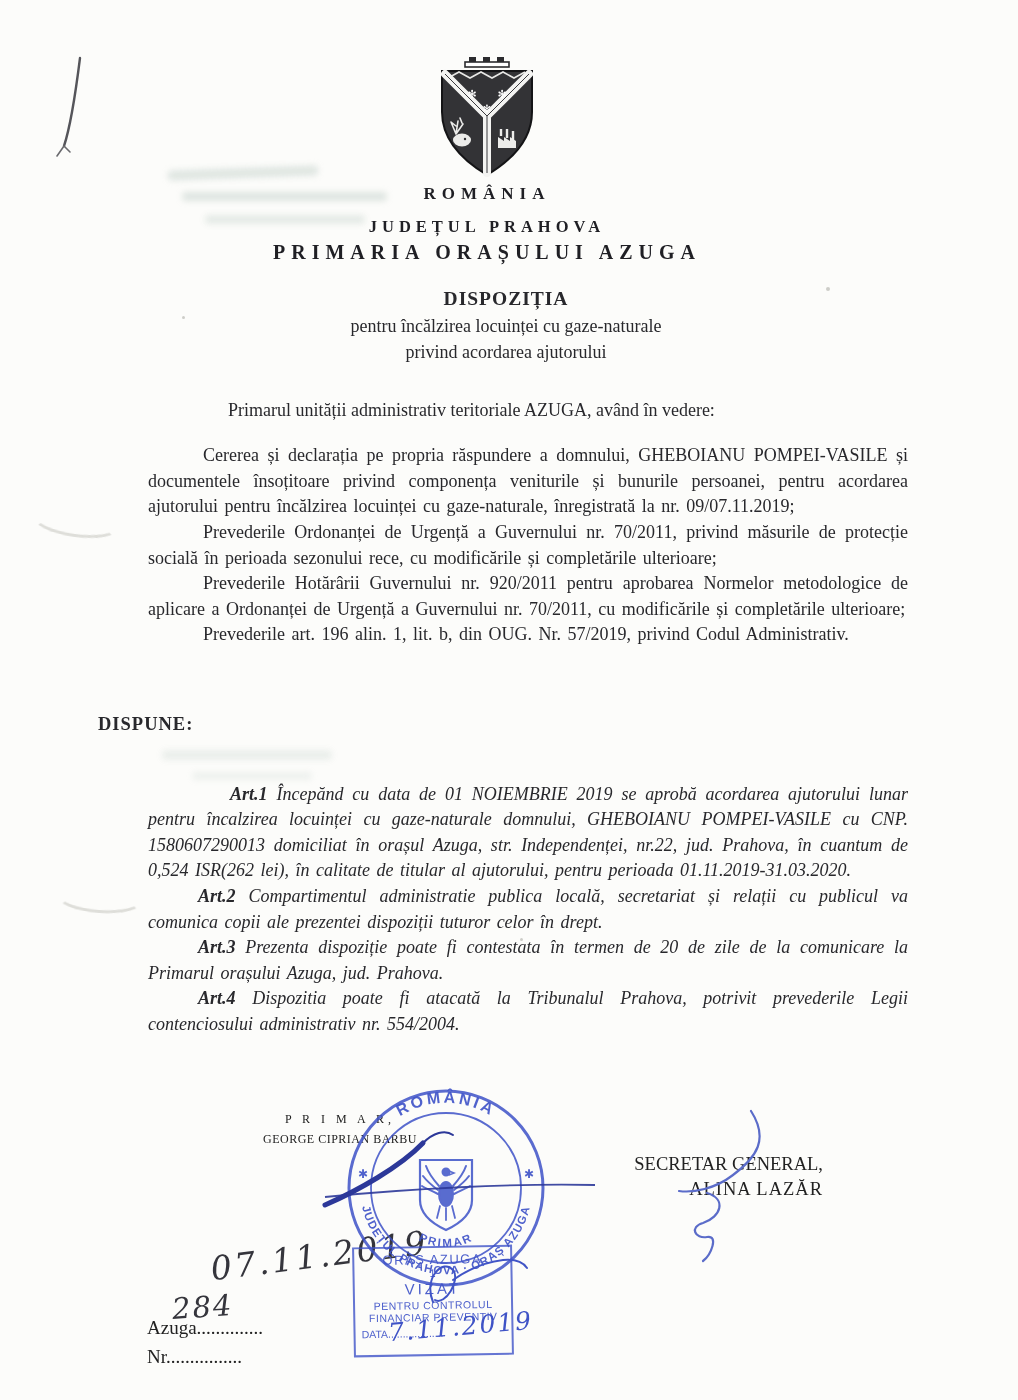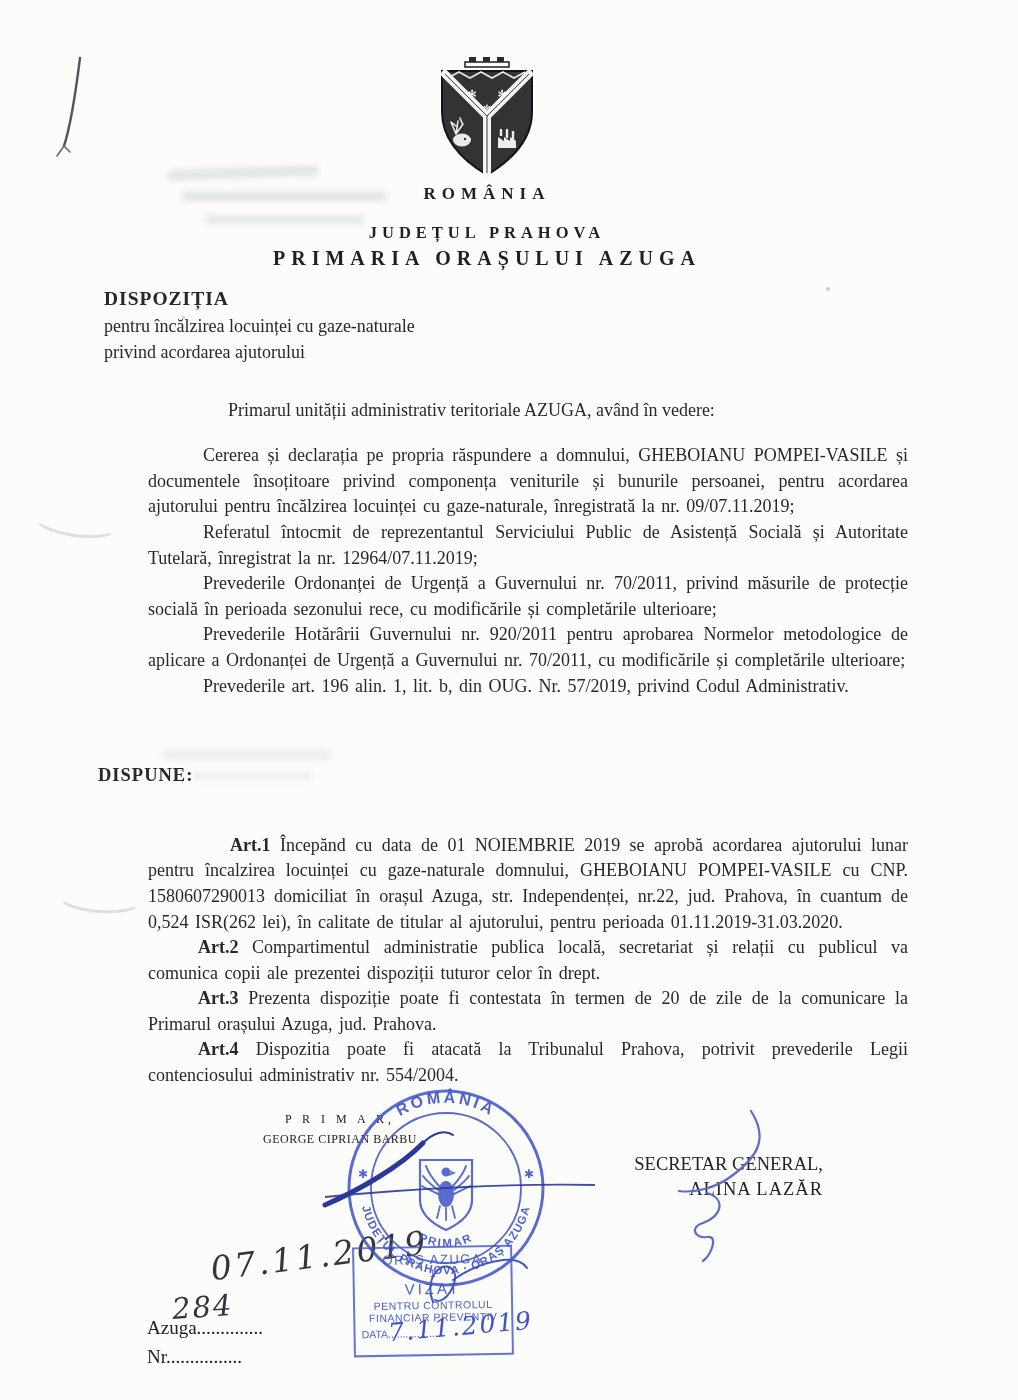--- a/index.html
+++ b/index.html
@@ -2,32 +2,32 @@
 <html><head>
 <meta charset="utf-8">
 <style>
   html,body{margin:0;padding:0;background:#e9e9e7;}
   .page{position:relative;width:1018px;height:1400px;background:#fcfcfa;overflow:hidden;
         font-family:"Liberation Serif","DejaVu Serif",serif;color:#28282c;}
   
   .coa{position:absolute;left:432px;top:54px;width:110px;height:124px;}
   .hdr{position:absolute;left:0;top:184px;width:974px;text-align:center;color:#1f1f24;}
   .hdr .l1{font-size:17px;font-weight:bold;letter-spacing:6px;}
-  .hdr .l2{font-size:16.5px;font-weight:bold;letter-spacing:5px;margin-top:19px;}
+  .hdr .l2{font-size:16.5px;font-weight:bold;letter-spacing:5px;margin-top:13px;}
   .hdr .l3{font-size:20px;font-weight:bold;letter-spacing:6px;margin-top:4px;}
   
   .doc{position:absolute;left:148px;top:286px;width:760px;font-size:18px;line-height:25.6px;}
-  .title-block{text-align:left;margin-left:-44px;margin-bottom:30px;}
+  .title-block{text-align:center;margin-left:-44px;margin-bottom:30px;}
   .title-block .t1{font-size:19.5px;font-weight:bold;letter-spacing:1px;}
   .title-block .t2{font-size:18px;line-height:23px;margin-top:3px;}
   .intro{text-indent:80px;margin:34px 0 20px 0;}
   p.recital{margin:0;text-align:justify;text-indent:55px;word-spacing:2px;}
   .dispune{text-align:left;font-weight:bold;font-size:18.5px;letter-spacing:1px;
            margin:64px 0 44px -50px;}
-  p.art{margin:0;text-align:justify;text-indent:50px;word-spacing:2px;}
+  p.art{margin:0;text-align:justify;text-indent:50px;word-spacing:2px;font-style:italic;}
   p.art.first{text-indent:82px;}
   
   .sig-primar-block{position:absolute;left:218px;top:1112px;width:244px;text-align:center;
                     font-size:12px;color:#222;}
   .sig-primar-block .st{letter-spacing:4px;}
   .sig-primar-block .sn{margin-top:5px;letter-spacing:.5px;font-family:Liberation Serif, serif;}
   .sig-secretar-block{position:absolute;left:608px;top:1154px;width:215px;text-align:right;
                       font-size:18.5px;color:#222;}
   .sig-secretar-block .sn{margin-top:4px;letter-spacing:1px;}
   
@@ -108,21 +108,20 @@
   </div>
 
   <div class="doc">
     <div class="title-block">
       <div class="t1">DISPOZIȚIA</div>
       <div class="t2">pentru încălzirea locuinței cu gaze-naturale</div>
       <div class="t2">privind acordarea ajutorului</div>
     </div>
     <div class="intro">Primarul unității administrativ teritoriale  AZUGA, având în vedere:</div>
     <p class="recital">Cererea și declarația pe propria răspundere a  domnului, GHEBOIANU POMPEI-VASILE  și documentele însoțitoare privind componența veniturile și bunurile  persoanei, pentru acordarea ajutorului pentru încălzirea locuinței cu gaze-naturale, înregistrată la nr. 09/07.11.2019;</p>
-    <p class="recital">Referatul întocmit de reprezentantul Serviciului  Public de Asistență Socială și Autoritate Tutelară, înregistrat la nr. 12964/07.11.2019;</p>
     <p class="recital">Prevederile Ordonanței de Urgență  a Guvernului nr. 70/2011, privind măsurile de protecție socială în perioada sezonului rece, cu  modificările  și completările ulterioare;</p>
     <p class="recital">Prevederile Hotărârii Guvernului nr. 920/2011 pentru aprobarea  Normelor metodologice de aplicare a Ordonanței de Urgență a Guvernului  nr. 70/2011, cu  modificările și completările ulterioare;</p>
     <p class="recital">Prevederile art. 196 alin. 1, lit. b, din  OUG. Nr. 57/2019, privind Codul Administrativ.</p>
     <div class="dispune">DISPUNE:</div>
     <p class="art first"><b>Art.1</b> <span>Începănd cu data de  01 NOIEMBRIE  2019 se aprobă acordarea ajutorului lunar pentru încalzirea locuinței cu gaze-naturale domnului,  GHEBOIANU POMPEI-VASILE cu CNP. 1580607290013 domiciliat în orașul Azuga, str. Independenței, nr.22, jud. Prahova, în cuantum de 0,524 ISR(262  lei),  în calitate de titular al ajutorului, pentru perioada 01.11.2019-31.03.2020.</span></p>
     <p class="art"><b>Art.2</b> <span>Compartimentul administratie publica locală, secretariat și relații cu publicul va comunica copii ale prezentei dispoziții tuturor celor în drept.</span></p>
     <p class="art"><b>Art.3</b> <span>Prezenta dispoziție poate fi contestata în termen de 20 de zile de la  comunicare la Primarul orașului Azuga, jud. Prahova.</span></p>
     <p class="art"><b>Art.4</b> <span>Dispozitia poate fi atacată la Tribunalul  Prahova, potrivit prevederile Legii contenciosului administrativ nr. 554/2004.</span></p>
   </div>
 

